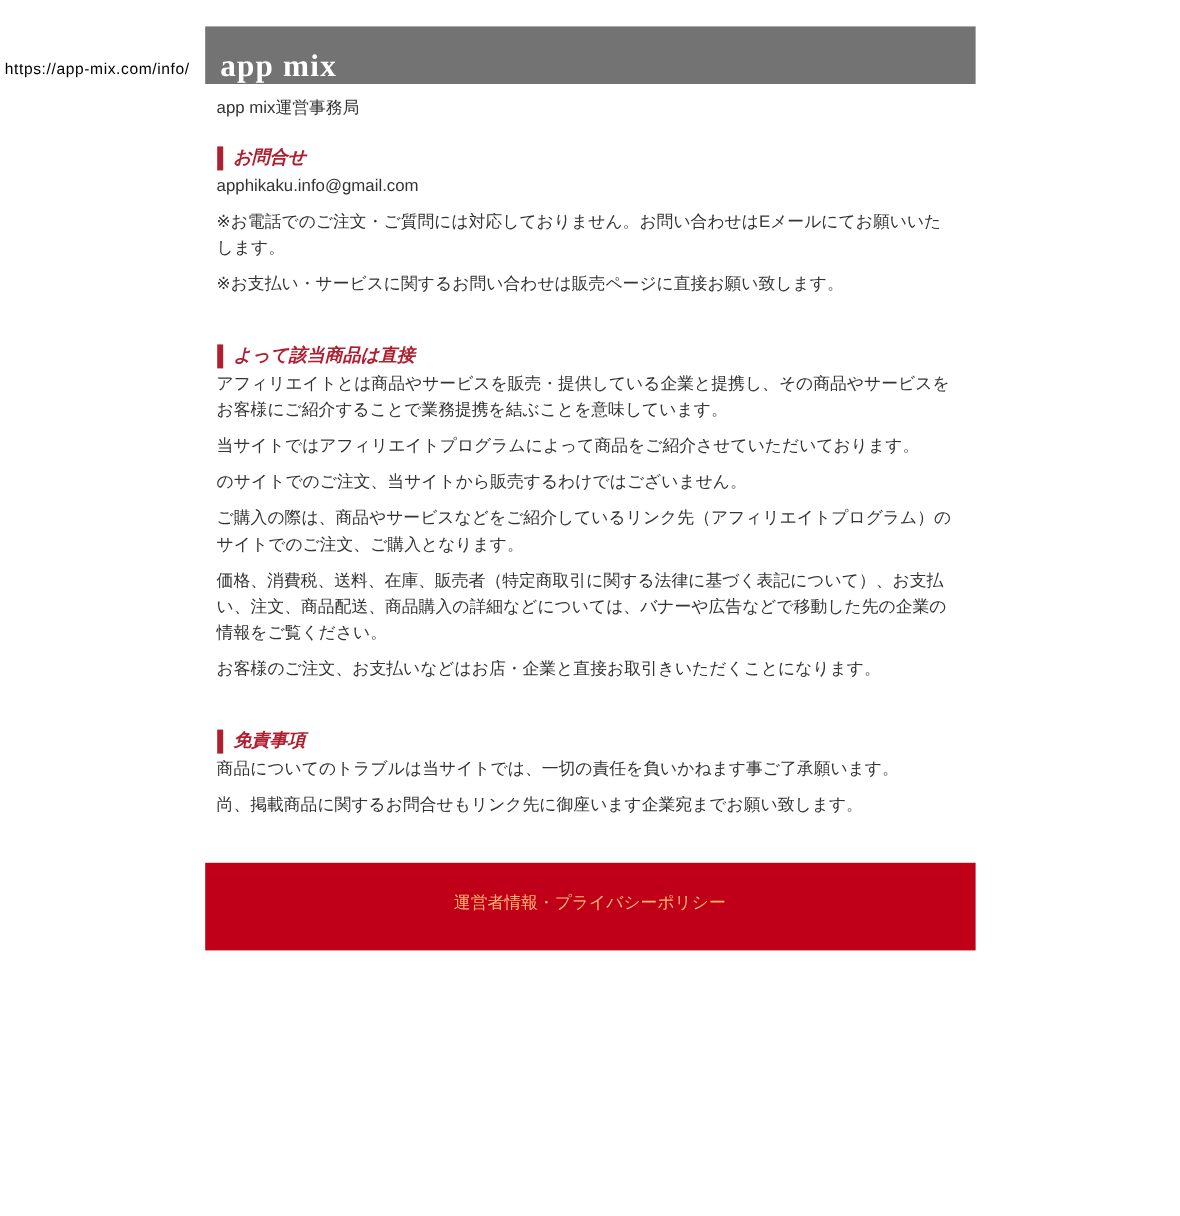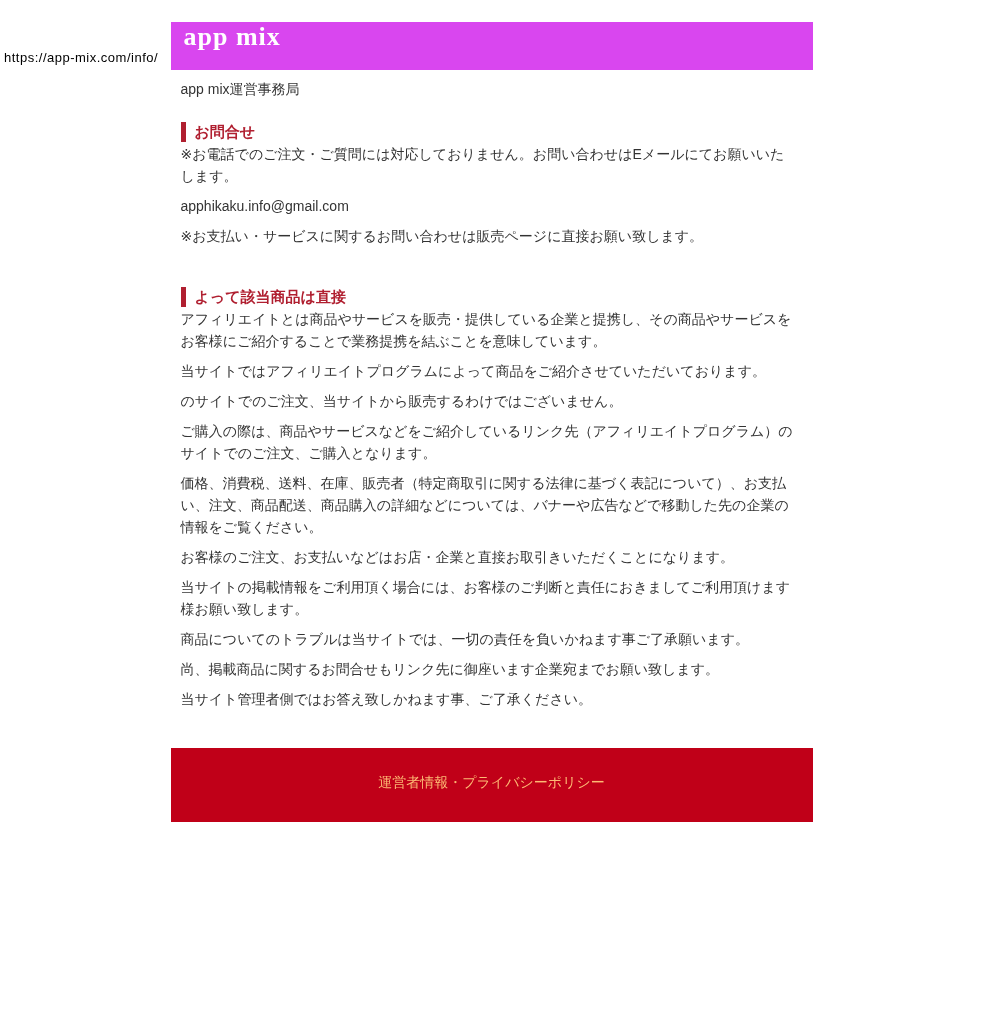--- a/index.html
+++ b/index.html
@@ -20,24 +20,24 @@
     color: #000000;
     letter-spacing: 0.5px;
     margin-top: 48px;
   }
   .container {
     width: 642px;
     margin: 0 auto;
     padding-top: 22px;
   }
   .site-header {
-    background: #d946ef;
+    background: #737373;
     height: 48px;
     display: flex;
-    align-items: flex-start;
+    align-items: flex-end;
     padding-left: 13px;
     box-sizing: border-box;
   }
   .site-logo {
     color: #ffffff;
     font-family: "Liberation Serif", "DejaVu Serif", serif;
     font-weight: bold;
     font-size: 26px;
     letter-spacing: 1px;
   }
@@ -49,20 +49,21 @@
     font-size: 14px;
   }
   .section-heading {
     margin: 40px 0 -7px 0;
     font-size: 15px;
     font-weight: bold;
     color: #b01f30;
     border-left: 5px solid #b01f30;
     padding-left: 9px;
     line-height: 20px;
+    font-style: italic;
   }
   .section-contact .section-heading {
     margin-top: 22px;
   }
   p.text {
     font-size: 14px;
     line-height: 22px;
     margin: 8px 0;
     color: #333333;
   }
@@ -91,40 +92,39 @@
   <div class="site-header">
     <span class="site-logo">app mix</span>
   </div>
 
   <div class="content">
 
     <p class="text intro">app mix運営事務局</p>
 
     <div class="section section-contact">
       <h2 class="section-heading">お問合せ</h2>
+      <p class="text">apphikaku.info@gmail.com</p>
       <p class="text">※お電話でのご注文・ご質問には対応しておりません。お問い合わせはEメールにてお願いいたします。</p>
-      <p class="text">apphikaku.info@gmail.com</p>
       <p class="text">※お支払い・サービスに関するお問い合わせは販売ページに直接お願い致します。</p>
     </div>
 
     <div class="section section-tokutei">
       <h2 class="section-heading">よって該当商品は直接</h2>
       <p class="text">アフィリエイトとは商品やサービスを販売・提供している企業と提携し、その商品やサービスをお客様にご紹介することで業務提携を結ぶことを意味しています。</p>
       <p class="text">当サイトではアフィリエイトプログラムによって商品をご紹介させていただいております。</p>
       <p class="text">のサイトでのご注文、当サイトから販売するわけではございません。</p>
       <p class="text">ご購入の際は、商品やサービスなどをご紹介しているリンク先（アフィリエイトプログラム）のサイトでのご注文、ご購入となります。</p>
       <p class="text">価格、消費税、送料、在庫、販売者（特定商取引に関する法律に基づく表記について）、お支払い、注文、商品配送、商品購入の詳細などについては、バナーや広告などで移動した先の企業の情報をご覧ください。</p>
       <p class="text">お客様のご注文、お支払いなどはお店・企業と直接お取引きいただくことになります。</p>
     </div>
 
     <div class="section section-disclaimer">
-      <p class="text">当サイトの掲載情報をご利用頂く場合には、お客様のご判断と責任におきましてご利用頂けます様お願い致します。</p>
+      <h2 class="section-heading">免責事項</h2>
       <p class="text">商品についてのトラブルは当サイトでは、一切の責任を負いかねます事ご了承願います。</p>
       <p class="text">尚、掲載商品に関するお問合せもリンク先に御座います企業宛までお願い致します。</p>
-      <p class="text">当サイト管理者側ではお答え致しかねます事、ご了承ください。</p>
     </div>
 
   </div>
 
   <div class="site-footer">
     <a class="footer-link">運営者情報・プライバシーポリシー</a>
     
   </div>
 
 </div>

